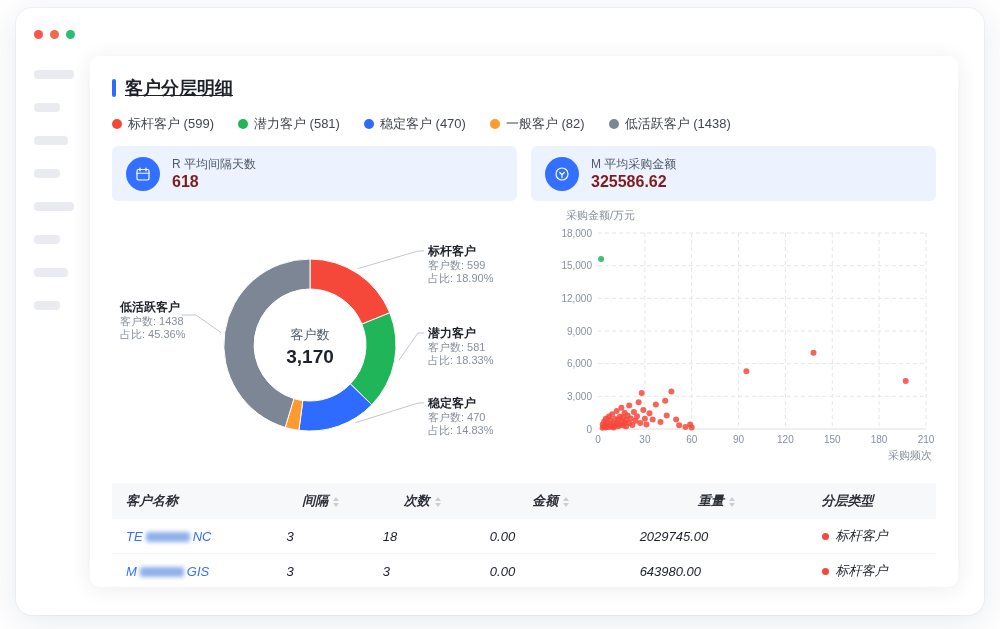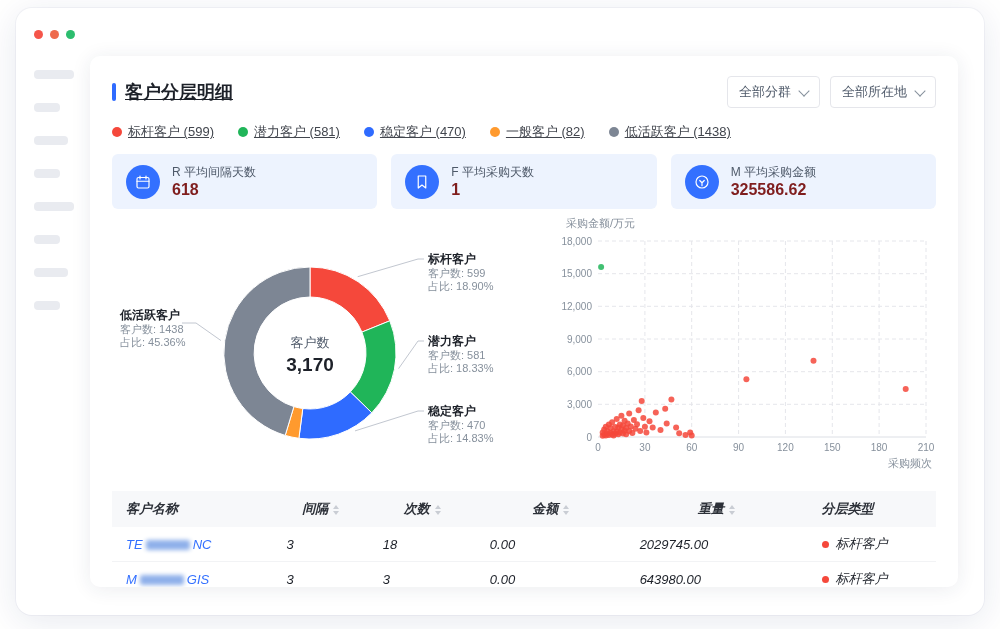--- a/index.html
+++ b/index.html
@@ -26,21 +26,21 @@
   }
   .panel-header{display:flex;align-items:center;justify-content:space-between;}
   .title-wrap{display:flex;align-items:center;}
   .accent-bar{width:4px;height:18px;border-radius:2px;background:#2f6bff;margin-right:9px;}
   h1{font-size:18px;margin:0;font-weight:bold;color:#1d2129;text-decoration:underline;}
   .filters{display:flex;gap:10px;}
   .filter-btn{display:flex;align-items:center;gap:9px;border:1px solid #e5e6eb;border-radius:4px;
     padding:6px 11px;font-size:13px;color:#4e5969;background:#fff;cursor:pointer;}
   .chev{width:7px;height:7px;border-right:1.5px solid #86909c;border-bottom:1.5px solid #86909c;
     transform:rotate(45deg);margin-top:-3px;}
-  .legend{display:flex;gap:24px;align-items:center;margin:15px 0 13px;font-size:13px;color:#42464e;text-decoration:underline;}
+  .legend{display:flex;gap:24px;align-items:center;margin:15px 0 13px;font-size:13px;color:#42464e;}
   .legend-item{display:flex;align-items:center;cursor:pointer;}
   .ldot{width:10px;height:10px;border-radius:50%;display:inline-block;margin-right:6px;}
   .cards{display:flex;gap:14px;}
   .kpi{flex:1;display:flex;align-items:flex-end;gap:12px;background:#edf3fe;border-radius:6px;padding:10px 14px;}
   .kicon{width:34px;height:34px;min-width:34px;border-radius:50%;background:#3370ff;display:flex;align-items:center;justify-content:center;}
   .kicon svg{width:18px;height:18px;}
   .kbody{display:flex;flex-direction:column;}
   .klabel{font-size:12px;color:#4e5969;}
   .kvalue{font-size:16px;font-weight:bold;color:#7f1d1d;margin-top:0;}
   .charts{display:flex;justify-content:space-between;margin-top:6px;}
@@ -84,30 +84,20 @@
     <div class="bar"></div>
     <div class="bar"></div>
   </aside>
 
   <main class="panel">
     <div class="panel-header">
       <div class="title-wrap">
         <span class="accent-bar"></span>
         <h1>客户分层明细</h1>
       </div>
-      <div class="filters" id="filters">
-          <div class="filter-btn">
-            <span>全部分群</span>
-            <i class="chev"></i>
-          </div>
-          <div class="filter-btn">
-            <span>全部所在地</span>
-            <i class="chev"></i>
-          </div>
-        </div>
     </div>
 
     <div class="legend" id="legend">
         <div class="legend-item">
           <span class="ldot" style="background: rgb(245, 72, 59);"></span>
           <span>标杆客户 (599)</span>
         </div>
         <div class="legend-item">
           <span class="ldot" style="background: rgb(32, 181, 89);"></span>
           <span>潜力客户 (581)</span>
@@ -130,31 +120,20 @@
         <div class="kpi">
           <span class="kicon">
             <svg viewBox="0 0 24 24" fill="none" stroke="#fff" stroke-width="1.6" stroke-linecap="round" stroke-linejoin="round">
               <rect x="4" y="6" width="16" height="14" rx="2"></rect>
               <path d="M4 11h16M8 4v4M16 4v4"></path>
             </svg>
           </span>
           <span class="kbody">
             <span class="klabel">R  平均间隔天数</span>
             <span class="kvalue">618</span>
-          </span>
-        </div>
-        <div class="kpi">
-          <span class="kicon">
-            <svg viewBox="0 0 24 24" fill="none" stroke="#fff" stroke-width="1.6" stroke-linecap="round" stroke-linejoin="round">
-              <path d="M7 4h10v16l-5-4-5 4z"></path>
-            </svg>
-          </span>
-          <span class="kbody">
-            <span class="klabel">F  平均采购天数</span>
-            <span class="kvalue">1</span>
           </span>
         </div>
         <div class="kpi">
           <span class="kicon">
             <svg viewBox="0 0 24 24" fill="none" stroke="#fff" stroke-width="1.6" stroke-linecap="round" stroke-linejoin="round">
               <circle cx="12" cy="12" r="8"></circle>
               <path d="M9 10l3 3 3-3M12 13v4"></path>
             </svg>
           </span>
           <span class="kbody">

